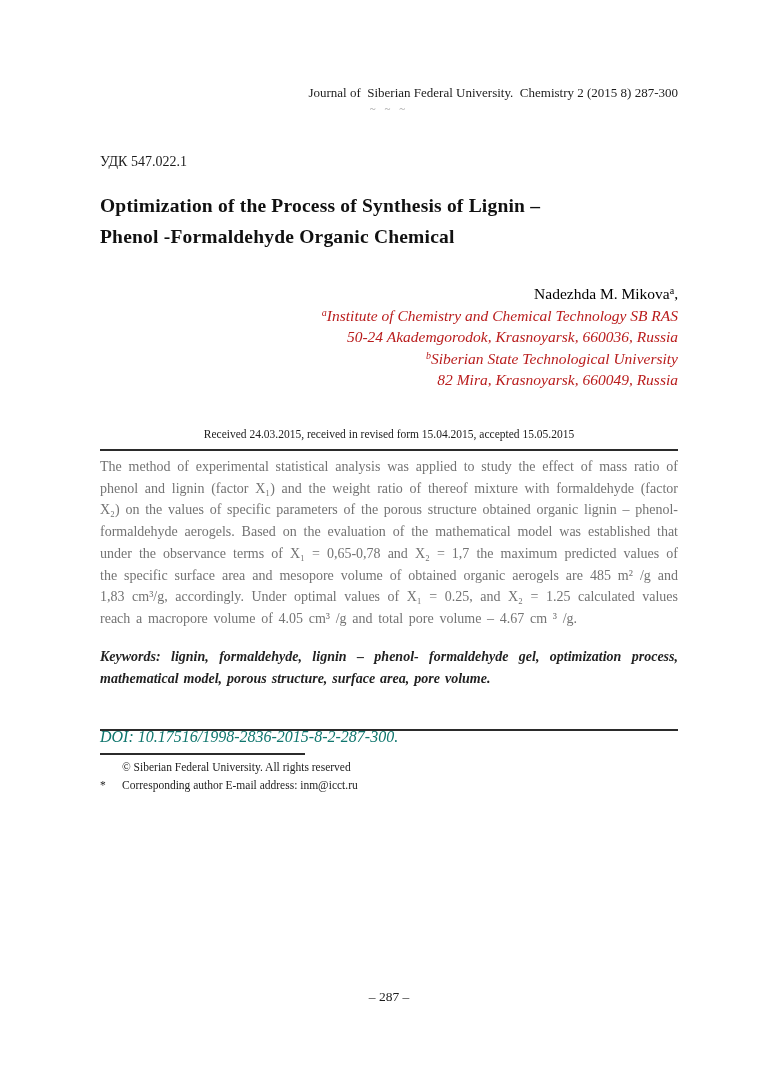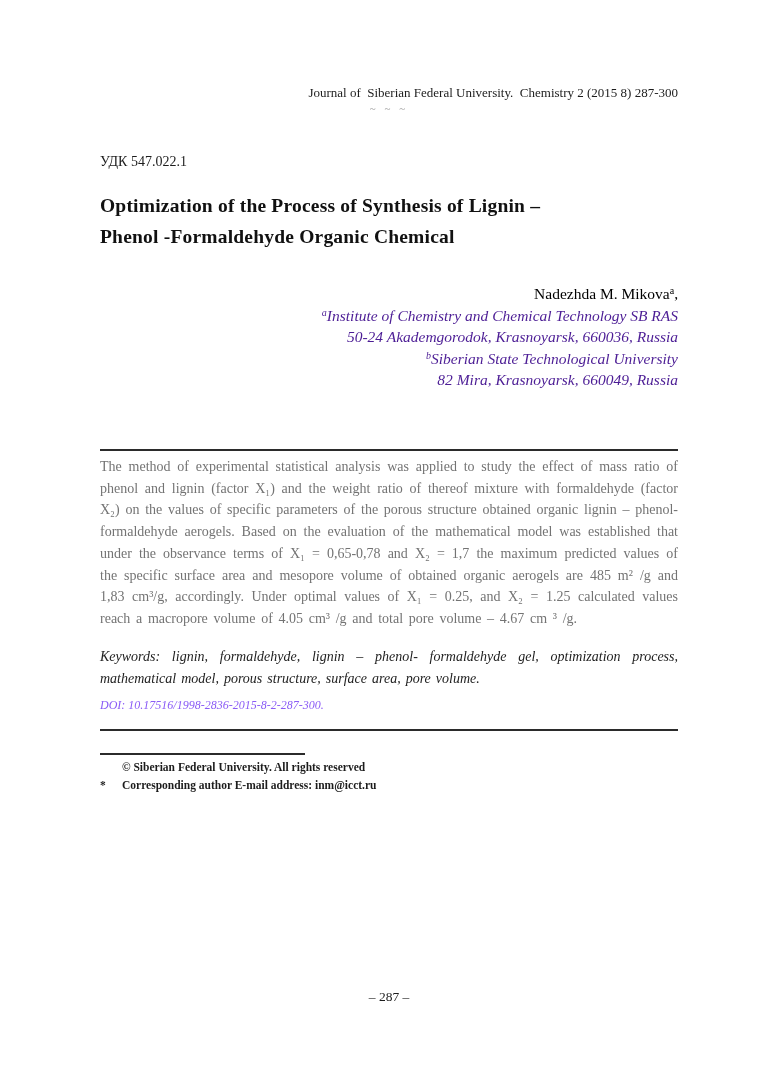--- a/index.html
+++ b/index.html
@@ -39,21 +39,21 @@
     letter-spacing: 0.2px;
   }
 
   .authors {
     top: 283px;
     text-align: right;
     font-size: 15.5px;
     line-height: 21.5px;
   }
   .author-line { font-weight: normal; color: #000000; }
-  .affil-line { font-style: italic; color: #4c1d95; }
+  .affil-line { font-style: italic; color: #b91c1c; }
   .sup {
     font-size: 10px;
     position: relative;
     top: -5px;
     line-height: 0;
   }
 
   .received {
     top: 428px;
     text-align: center;
@@ -75,35 +75,36 @@
     color: #737373;
   }
   .keywords {
     top: 646px;
     font-size: 14px;
     font-style: italic;
     line-height: 21.5px;
     text-align: justify;
     word-spacing: 1.5px;
     color: #222;
+    font-weight: bold;
   }
   .doi {
-    top: 698px;
-    font-size: 12px;
+    top: 728px;
+    font-size: 16px;
     font-style: italic;
-    color: #8b5cf6;
+    color: #0f766e;
   }
 
   .footnote {
     top: 759px;
     font-size: 11.5px;
     line-height: 17.5px;
     color: #1c1c1c;
   }
-  .footnote .fn-line { position: relative; padding-left: 22px; font-weight: bold; }
+  .footnote .fn-line { position: relative; padding-left: 22px; }
   .footnote .fn-marker { position: absolute; left: 0; top: 0; }
 
   .page-number {
     top: 989px;
     text-align: center;
     font-size: 13.5px;
     color: #1c1c1c;
   }
 </style>
 </head>
@@ -122,20 +123,21 @@
   </div>
 
   <div class="abs authors">
     <div class="author-line"><span>Nadezhda M. Mikova</span><span class="sup">a</span><span>,</span></div>
     <div class="affil-line"><span class="sup">a</span><span>Institute of Chemistry and Chemical Technology SB RAS</span></div>
     <div class="affil-line"><span>50-24 Akademgorodok, Krasnoyarsk, 660036, Russia</span></div>
     <div class="affil-line"><span class="sup">b</span><span>Siberian State Technological University</span></div>
     <div class="affil-line"><span>82 Mira, Krasnoyarsk, 660049, Russia</span></div>
   </div>
 
+  <div class="abs received">Received 24.03.2015, received in revised form 15.04.2015, accepted 15.05.2015</div>
 
   <div class="abs rule rule-top"></div>
 
   <div class="abs abstract">The method of experimental statistical analysis was applied to study the effect of mass ratio of phenol and lignin (factor X₁) and the weight ratio of thereof mixture with formaldehyde (factor X₂) on the values of specific parameters of the porous structure obtained organic lignin – phenol-formaldehyde aerogels. Based on the evaluation of the mathematical model was established that under the observance terms of X₁ = 0,65-0,78 and X₂ = 1,7 the maximum predicted values of the specific surface area and mesopore volume of obtained organic aerogels are 485 m² /g and 1,83 cm³/g, accordingly. Under optimal values of X₁ = 0.25, and X₂ = 1.25 calculated values reach a macropore volume of 4.05 cm³ /g and total pore volume – 4.67 cm ³ /g.</div>
 
   <div class="abs keywords">Keywords: lignin, formaldehyde, lignin – phenol- formaldehyde gel, optimization process, mathematical model, porous structure, surface area, pore volume.</div>
 
   <div class="abs doi">DOI: 10.17516/1998-2836-2015-8-2-287-300.</div>
 
   <div class="abs rule rule-bottom"></div>

